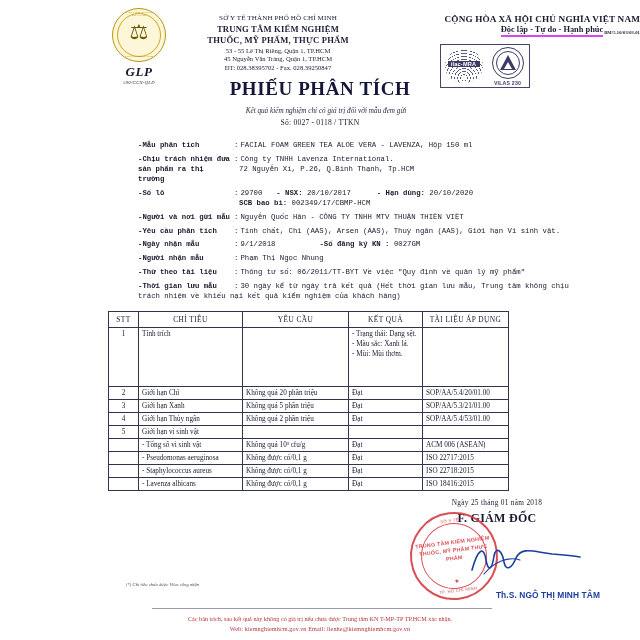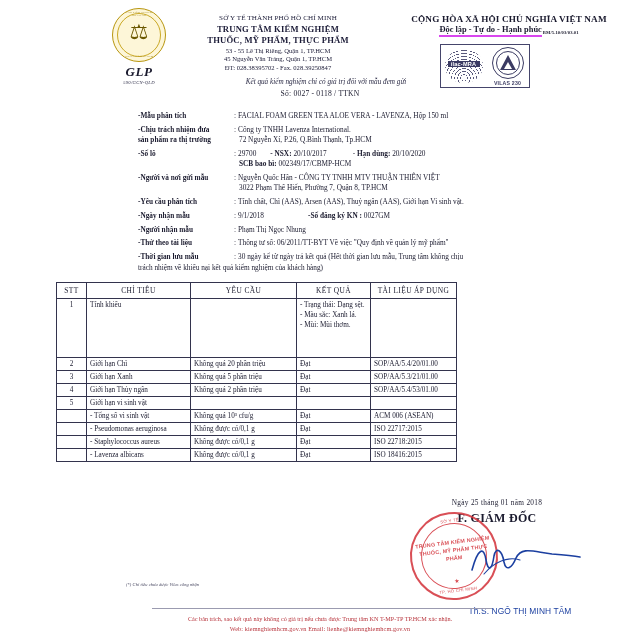--- a/index.html
+++ b/index.html
@@ -37,21 +37,21 @@
   .org{
     text-align:center;font-size:7.1px;line-height:1.34;
     padding-top:6px;width:200px;color:#1c1c38;
   }
   .org .l1{letter-spacing:.1px;}
   .org .l2{font-weight:bold;font-size:8.6px;letter-spacing:.2px;}
   .org .l3{font-weight:bold;font-size:8.6px;letter-spacing:.2px;}
   .org .addr{font-size:6.6px;}
 
   .nation{
-    flex:1;text-align:center;padding-top:6px;position:relative;
+    flex:1;text-align:right;padding-top:6px;position:relative;
   }
   .nation .n1{font-weight:bold;font-size:9.2px;letter-spacing:.15px;}
   .nation .n2{font-weight:bold;font-size:8.4px;margin-top:1px;}
   .nation .n2 .motto{border-bottom:2px solid #d946ef;padding-bottom:.5px;}
   .bm-code{font-size:4.6px;letter-spacing:.1px;vertical-align:bottom;margin-left:1px;}
 
   
   .accred{
     position:absolute;left:440px;top:44px;
     width:88px;height:42px;border:1px solid #45456b;
@@ -100,34 +100,34 @@
   .title-zone{text-align:center;margin-top:10px;}
   .doc-title{
     font-size:19px;font-weight:bold;letter-spacing:.6px;color:#16163a;
   }
   .subtitle{
     font-size:7.2px;font-style:italic;margin-top:7px;color:#2a2a45;margin-left:12px;
   }
   .docnum{font-size:7.6px;margin-top:3px;letter-spacing:.2px;}
 
   
-  .info{margin:13px 0 0 0;padding-left:138px;padding-right:42px;font-size:7.3px;line-height:1.42;}
+  .info{margin:13px 0 0 0;padding-left:138px;padding-right:42px;font-size:7.3px;line-height:1.42;font-family:Liberation Mono, monospace;}
   .row{display:flex;margin-bottom:3.4px;}
   .lbl{width:96px;flex-shrink:0;font-weight:bold;}
   .lbl.two{line-height:1.4;}
   .val{flex:1;}
   .val .sep{margin-right:2px;}
   .val b{font-weight:bold;}
   .sub-line{display:block;}
   .inline-gap{display:inline-block;width:26px;}
   .inline-gap.sm{width:14px;}
 
   
   table.results{
-    border-collapse:collapse;width:400px;margin:9px 0 0 56px;
+    border-collapse:collapse;width:400px;margin:9px 0 0 108px;
     font-size:7.2px;table-layout:fixed;
   }
   table.results th, table.results td{
     border:.9px solid #33334d;padding:2px 3px;vertical-align:top;
   }
   table.results thead th{
     text-align:center;font-weight:normal;letter-spacing:.4px;
     font-size:7.4px;padding:3px 2px;
   }
   col.c-stt{width:30px;}
@@ -172,22 +172,22 @@
   }
   .stamp .star{
     position:absolute;left:50%;bottom:14px;transform:translateX(-50%);
     font-size:6px;
   }
   .sig-scribble{
     position:absolute;left:72px;top:42px;width:120px;height:40px;
     color:#1b3fa0;
   }
   .sig-name{
-    position:absolute;left:48px;top:108px;width:160px;text-align:center;
-    font-size:8.4px;font-weight:normal;color:#1b3fa0;
+    position:absolute;left:48px;top:92px;width:160px;text-align:right;
+    font-size:8.4px;font-weight:bold;color:#1b3fa0;
     font-family:"Liberation Sans",sans-serif;letter-spacing:.1px;
   }
 
   
   .footnote{
     position:absolute;left:126px;top:582px;font-size:4.4px;
     font-style:italic;color:#44445e;letter-spacing:.1px;
   }
   .foot-rule{
     position:absolute;left:152px;top:608px;width:340px;height:1px;
@@ -241,20 +241,21 @@
       <div class="vilas">
         <div class="circ">
             <div class="tri"></div>
           </div>
         <div class="vtxt">VILAS 230</div>
       </div>
     </div>
   </div>
 
   <div class="title-zone">
+    <div class="doc-title">PHIẾU PHÂN TÍCH</div>
     <div class="subtitle">Kết quả kiểm nghiệm chỉ có giá trị đối với mẫu đem gửi</div>
     <div class="docnum">Số: 0027 - 0118 / TTKN</div>
   </div>
 
   <div class="info">
 
     <div class="row">
       <div class="lbl">-Mẫu phân tích</div>
       <div class="val"><span class="sep">:</span><span>FACIAL FOAM GREEN TEA ALOE VERA - LAVENZA, Hộp 150 ml</span></div>
     </div>
@@ -282,21 +283,20 @@
           <b>SCB bao bì:</b>
           <span>002349/17/CBMP-HCM</span>
         </span>
       </div>
     </div>
 
     <div class="row">
       <div class="lbl">-Người và nơi gửi mẫu</div>
       <div class="val">
         <span class="sub-line"><span class="sep">:</span><span>Nguyễn Quốc Hân - CÔNG TY TNHH MTV THUẬN THIÊN VIỆT</span></span>
-        <span class="sub-line" style="padding-left:5px;">3022 Phạm Thế Hiển, Phường 7, Quận 8, TP.HCM</span>
       </div>
     </div>
 
     <div class="row">
       <div class="lbl">-Yêu cầu phân tích</div>
       <div class="val"><span class="sep">:</span><span>Tính chất, Chì (AAS), Arsen (AAS), Thuỷ ngân (AAS), Giới hạn Vi sinh vật.</span></div>
     </div>
 
     <div class="row">
       <div class="lbl">-Ngày nhận mẫu</div>
@@ -340,21 +340,21 @@
         <th>STT</th>
         <th>CHỈ TIÊU</th>
         <th>YÊU CẦU</th>
         <th>KẾT QUẢ</th>
         <th>TÀI LIỆU ÁP DỤNG</th>
       </tr>
     </thead>
     <tbody>
       <tr>
         <td class="stt tall">1</td>
-        <td>Tính khiếu</td>
+        <td>Tính trích</td>
         <td></td>
         <td class="res-list">
           <div>- Trạng thái: Dạng sệt.</div>
           <div>- Màu sắc: Xanh lá.</div>
           <div>- Mùi: Mùi thơm.</div>
         </td>
         <td></td>
       </tr>
 
       <tr>

